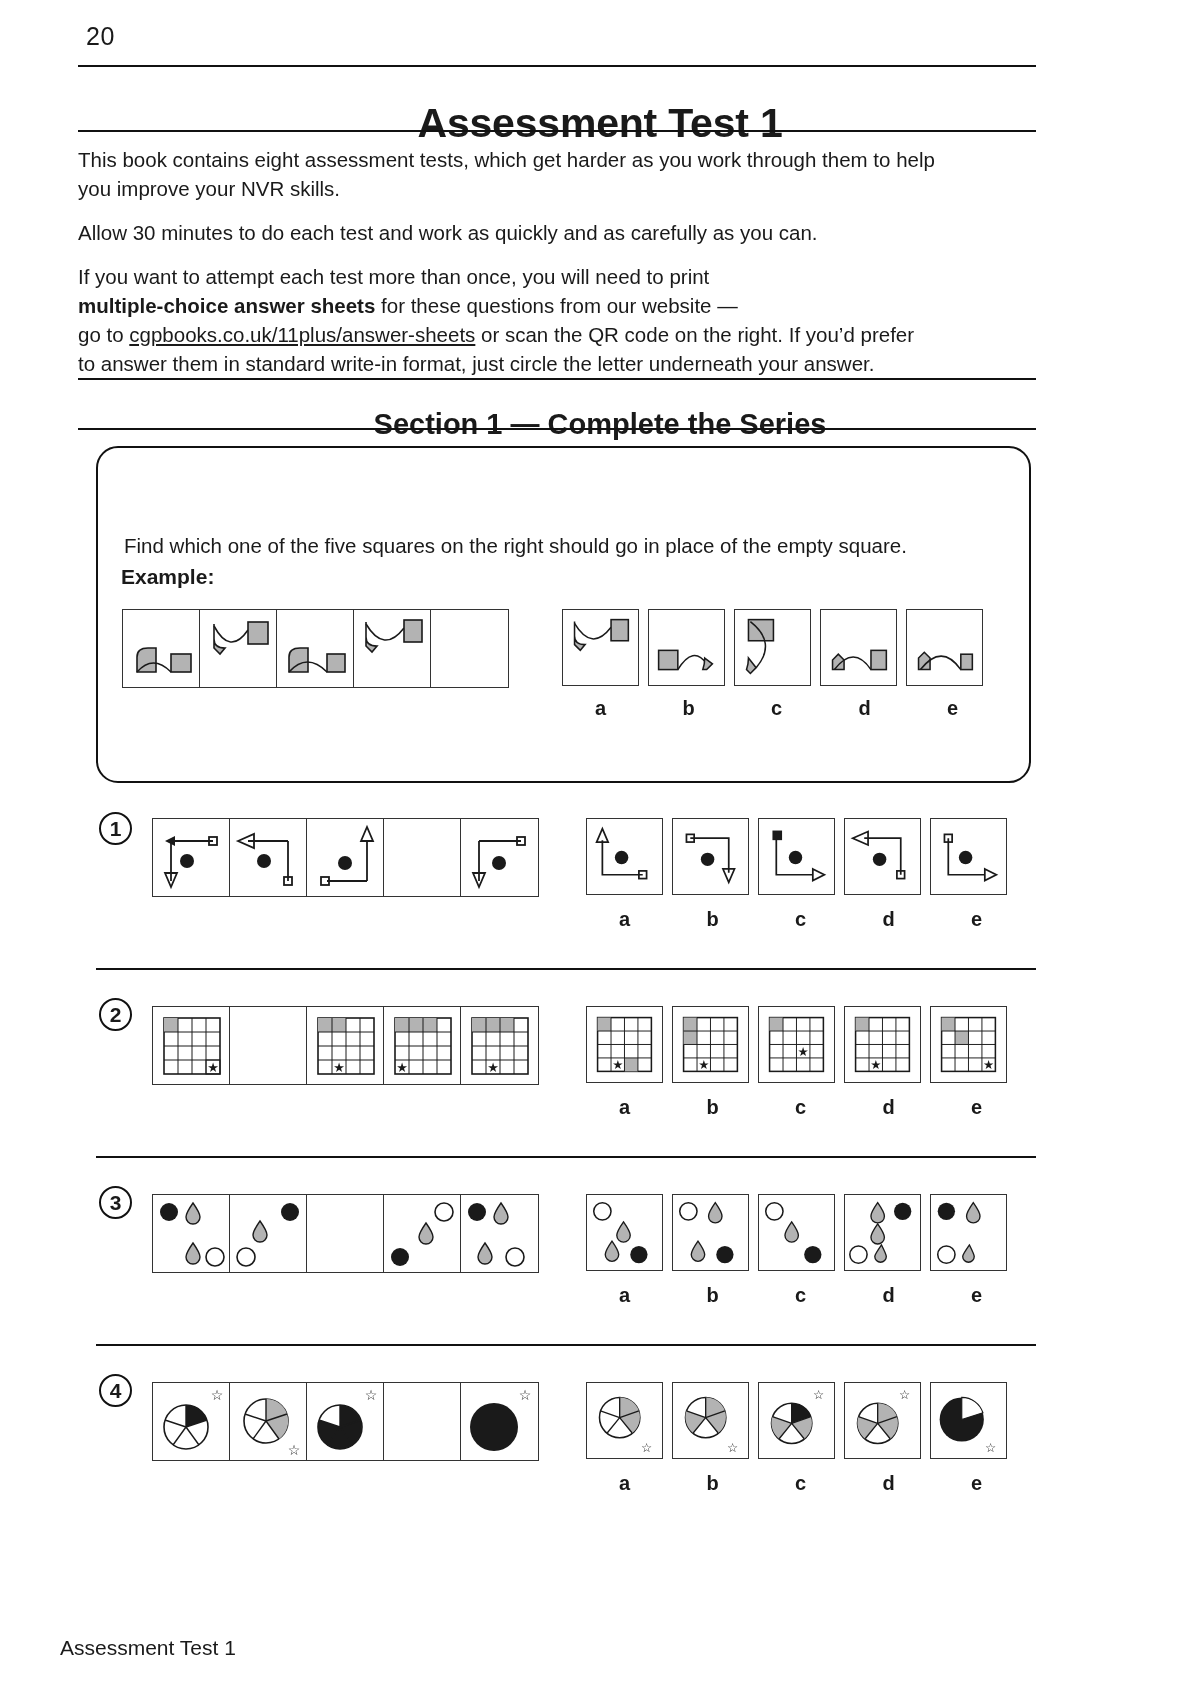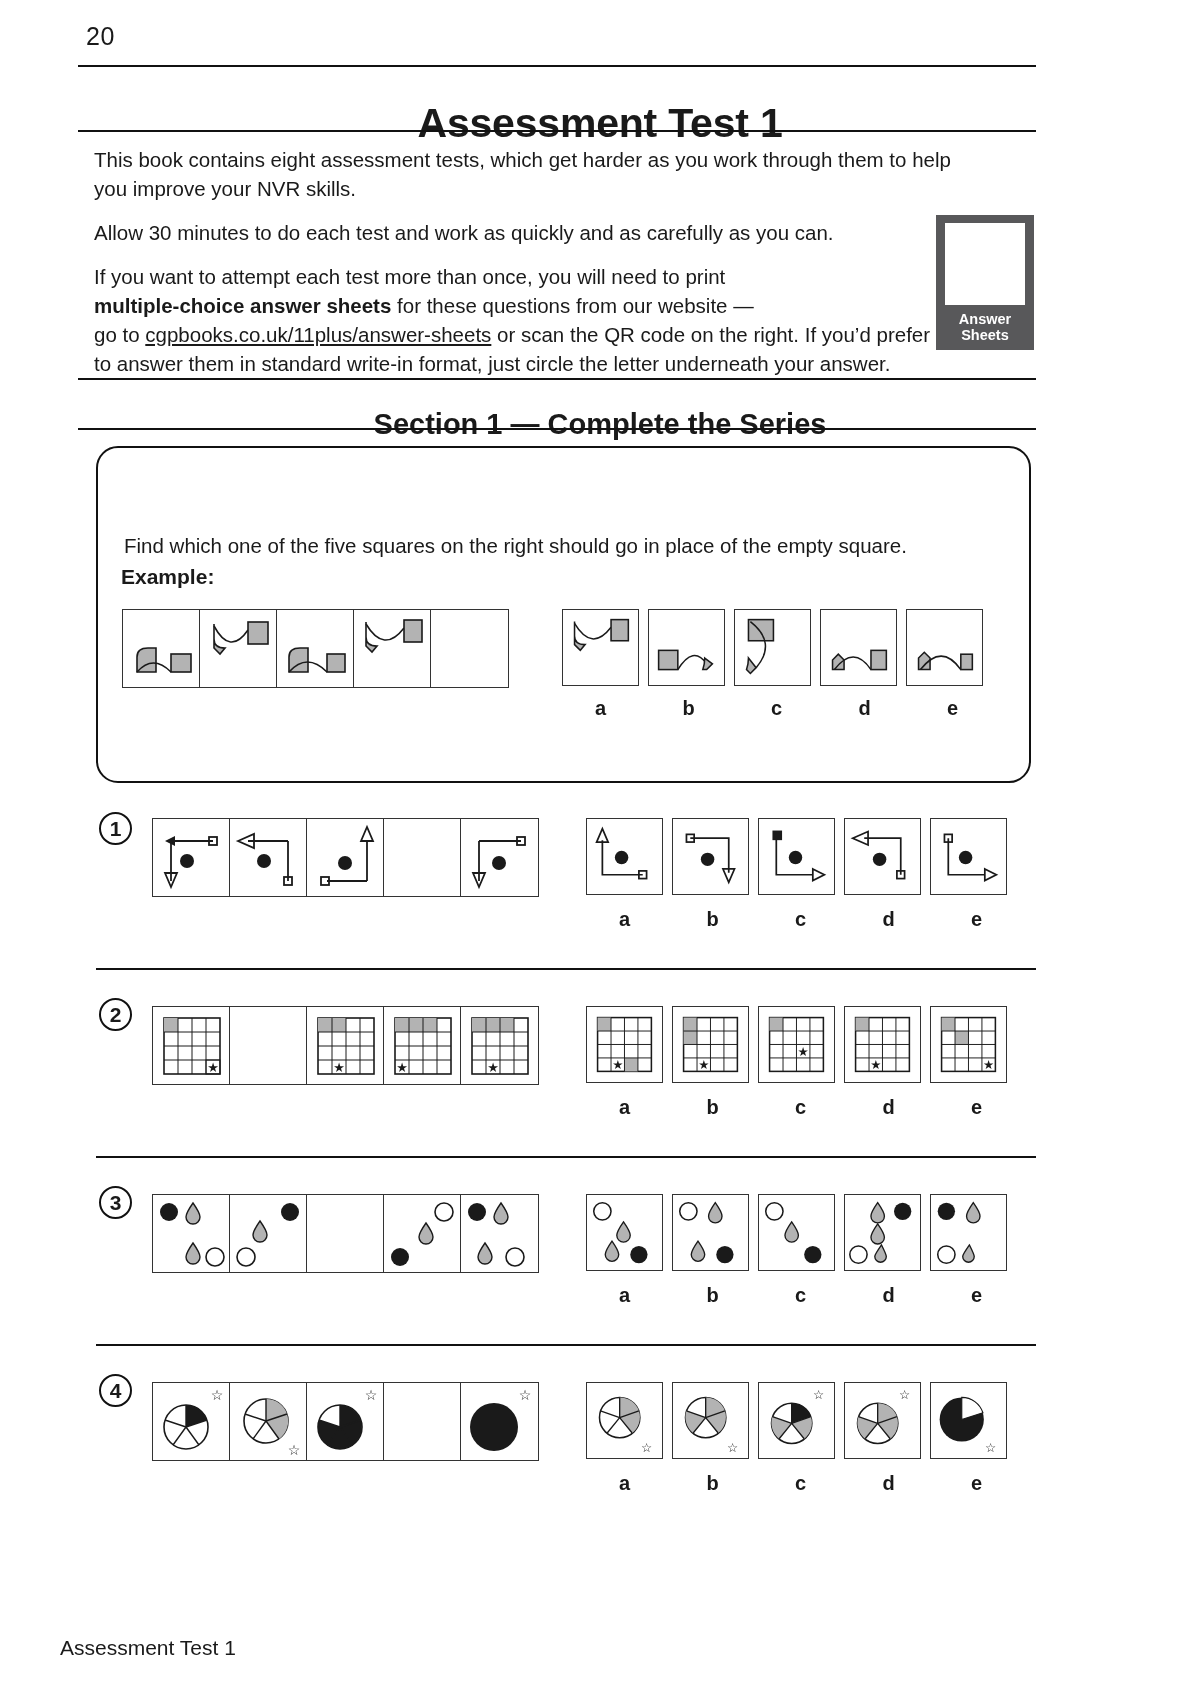--- a/index.html
+++ b/index.html
@@ -21,21 +21,21 @@
 
   .title{
     position:absolute;left:0;right:0;top:73px;text-align:center;
     font-size:41px;font-weight:bold;letter-spacing:-.2px;
   }
   .section-title{
     position:absolute;left:0;right:0;top:384px;text-align:center;
     font-size:29px;font-weight:bold;
   }
 
-  .intro{position:absolute;left:78px;top:145px;width:890px;font-size:20.5px;line-height:29px;margin-left:16px;}
+  .intro{position:absolute;left:78px;top:145px;width:890px;font-size:20.5px;line-height:29px;}
   .intro p{margin:0 0 15px 0;}
   .intro b{font-weight:bold;}
   .intro .lnk{text-decoration:underline;}
 
   
   .qrbox{
     position:absolute;left:936px;top:215px;width:98px;height:135px;
     background:#58585a;box-sizing:border-box;
     display:flex;flex-direction:column;align-items:center;
   }
@@ -87,27 +87,20 @@
     <p>This book contains eight assessment tests, which get harder as you work through them to help you improve your NVR skills.</p>
     <p>Allow 30 minutes to do each test and work as quickly and as carefully as you can.</p>
     <p>
       <span>If you want to attempt each test more than once, you will need to print</span><br>
       <b>multiple-choice answer sheets</b><span> for these questions from our website —</span><br>
       <span>go to </span><span class="lnk">cgpbooks.co.uk/11plus/answer-sheets</span><span> or scan the QR code on the right.  If you’d prefer</span><br>
       <span>to answer them in standard write-in format, just circle the letter underneath your answer.</span>
     </p>
   </div>
 
-  <div class="qrbox">
-    <div class="qrwhite"></div>
-    <div class="qrlabel">
-      <span>Answer</span><br>
-      <span>Sheets</span>
-    </div>
-  </div>
 
   <div class="rule" id="rule-above-section"></div>
   <h2 class="section-title">Section 1 — Complete the Series</h2>
   <div class="rule" id="rule-below-section"></div>
 
   <div class="example-panel"></div>
   <div class="ex-text">
     <br>
     <br>
     <span>Find which one of the five squares on the right should go in place of the empty square.</span>

